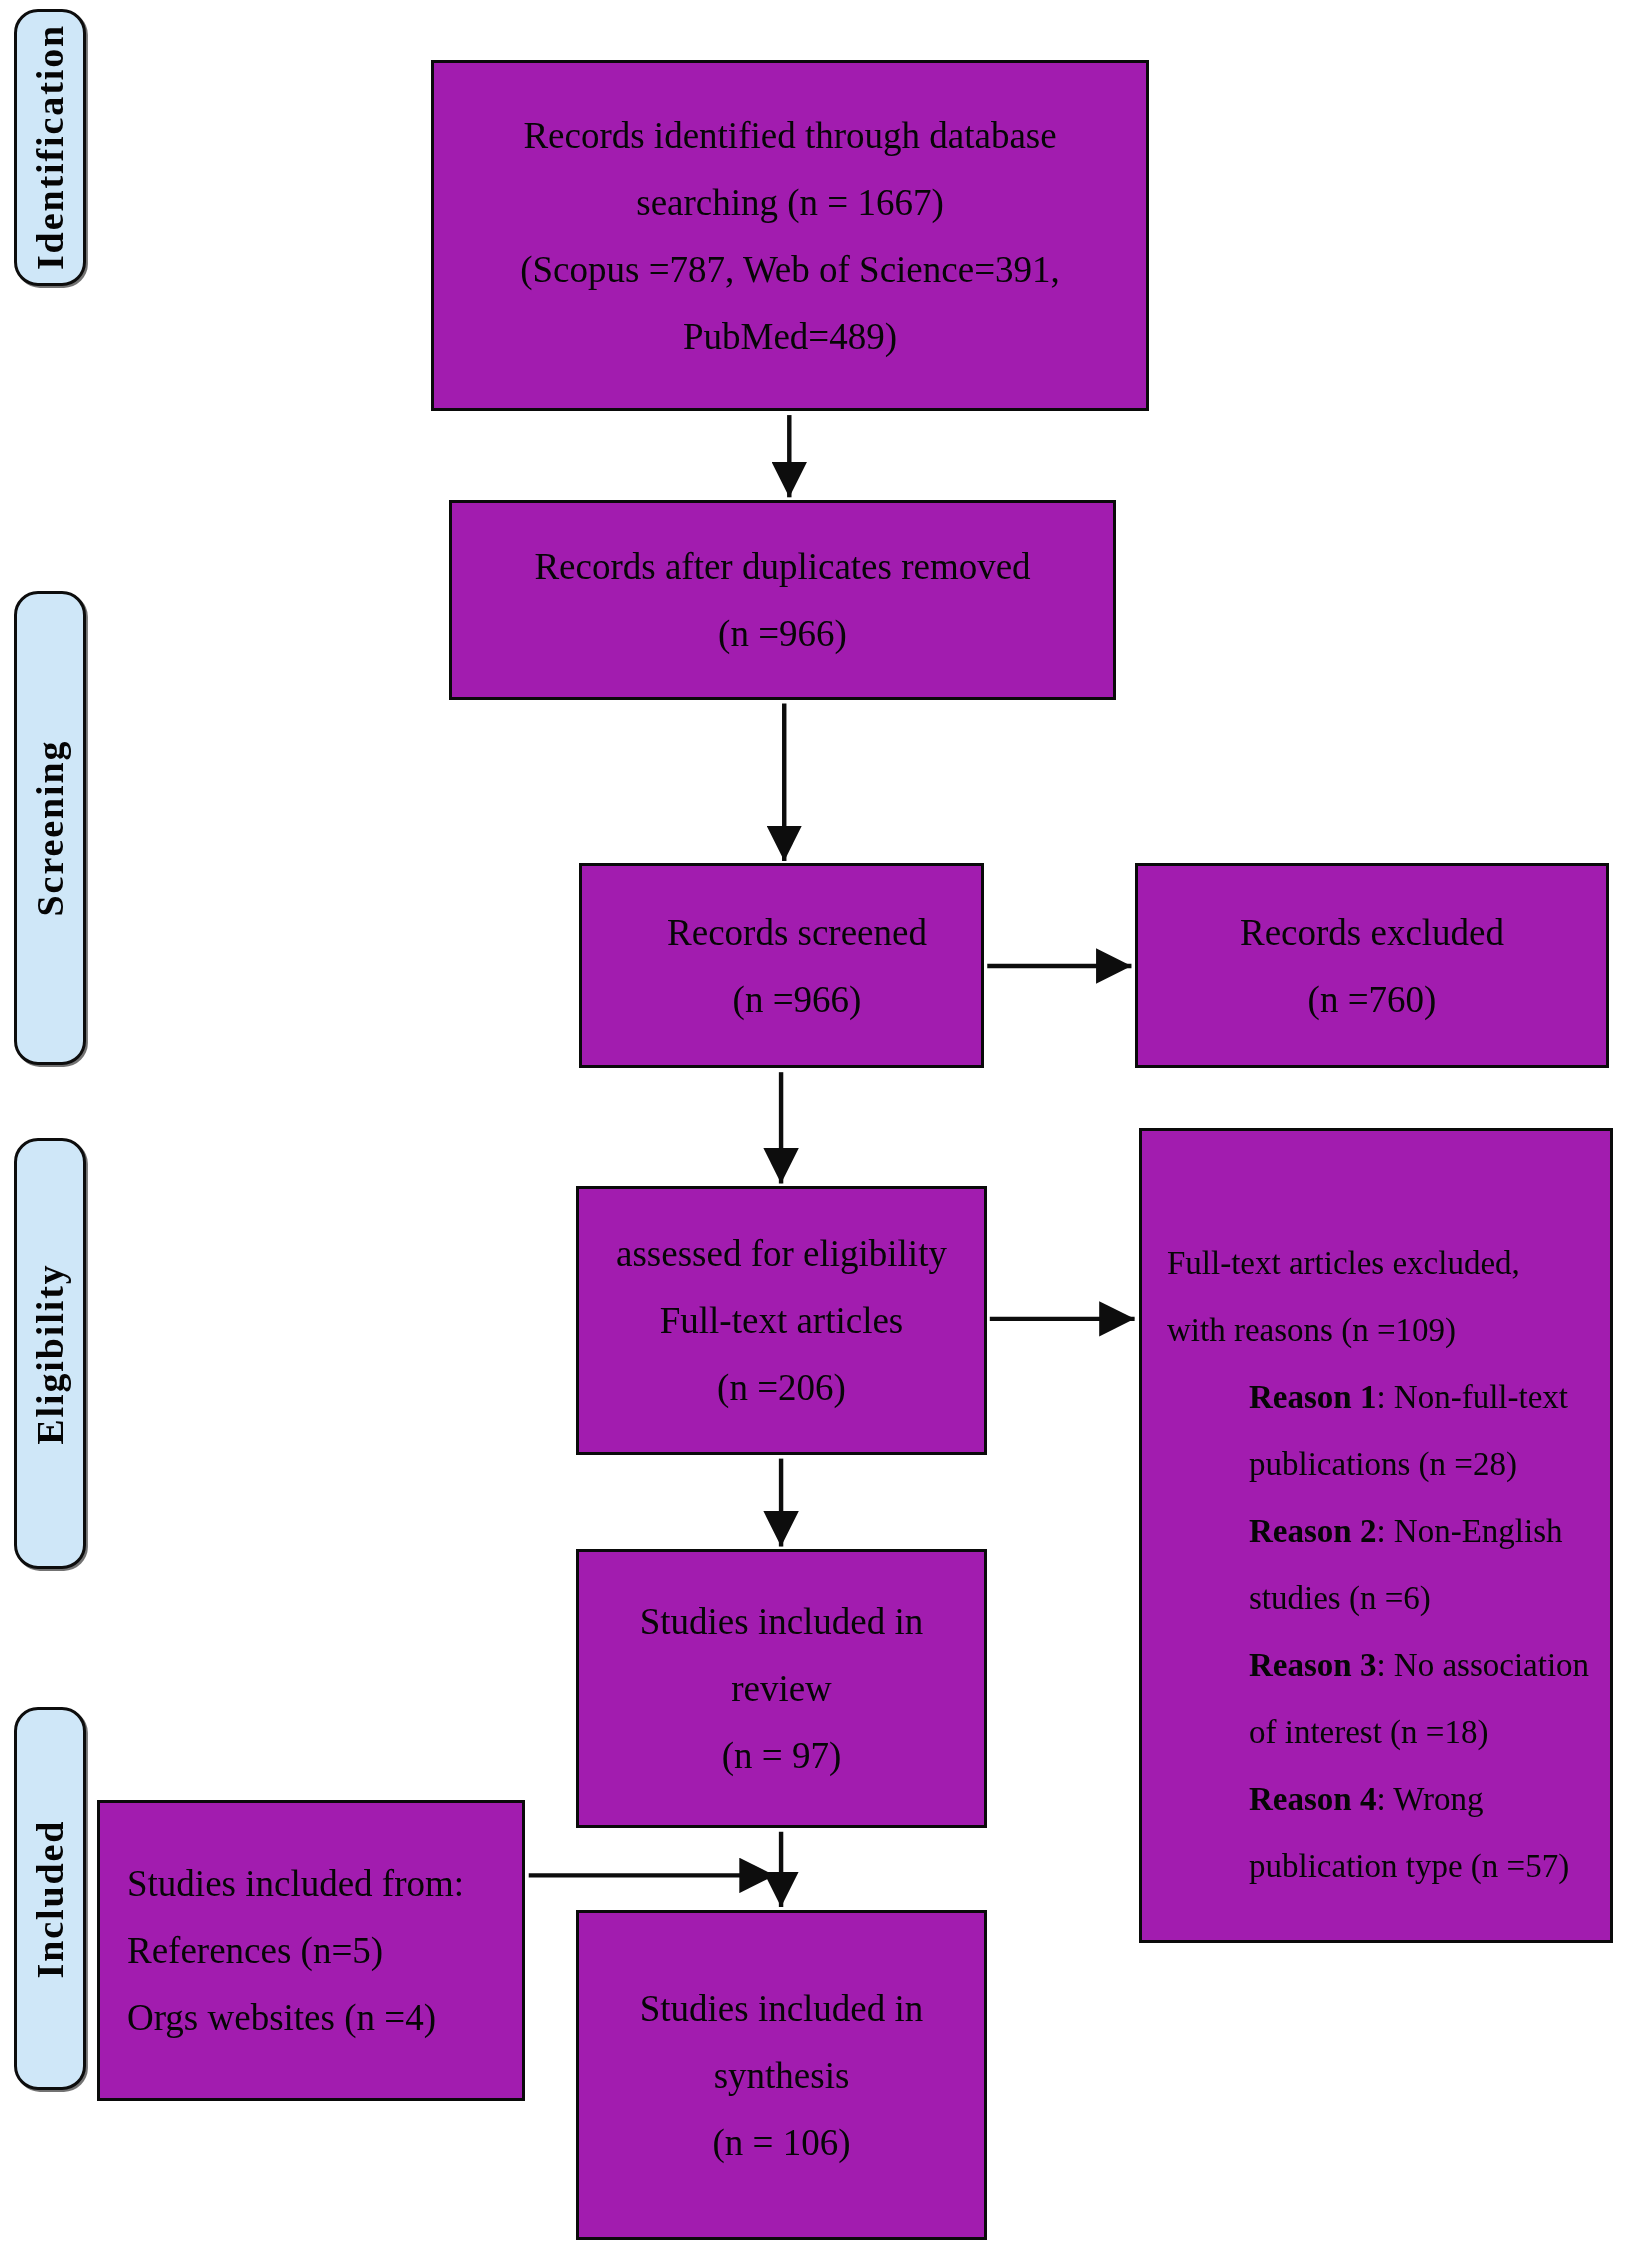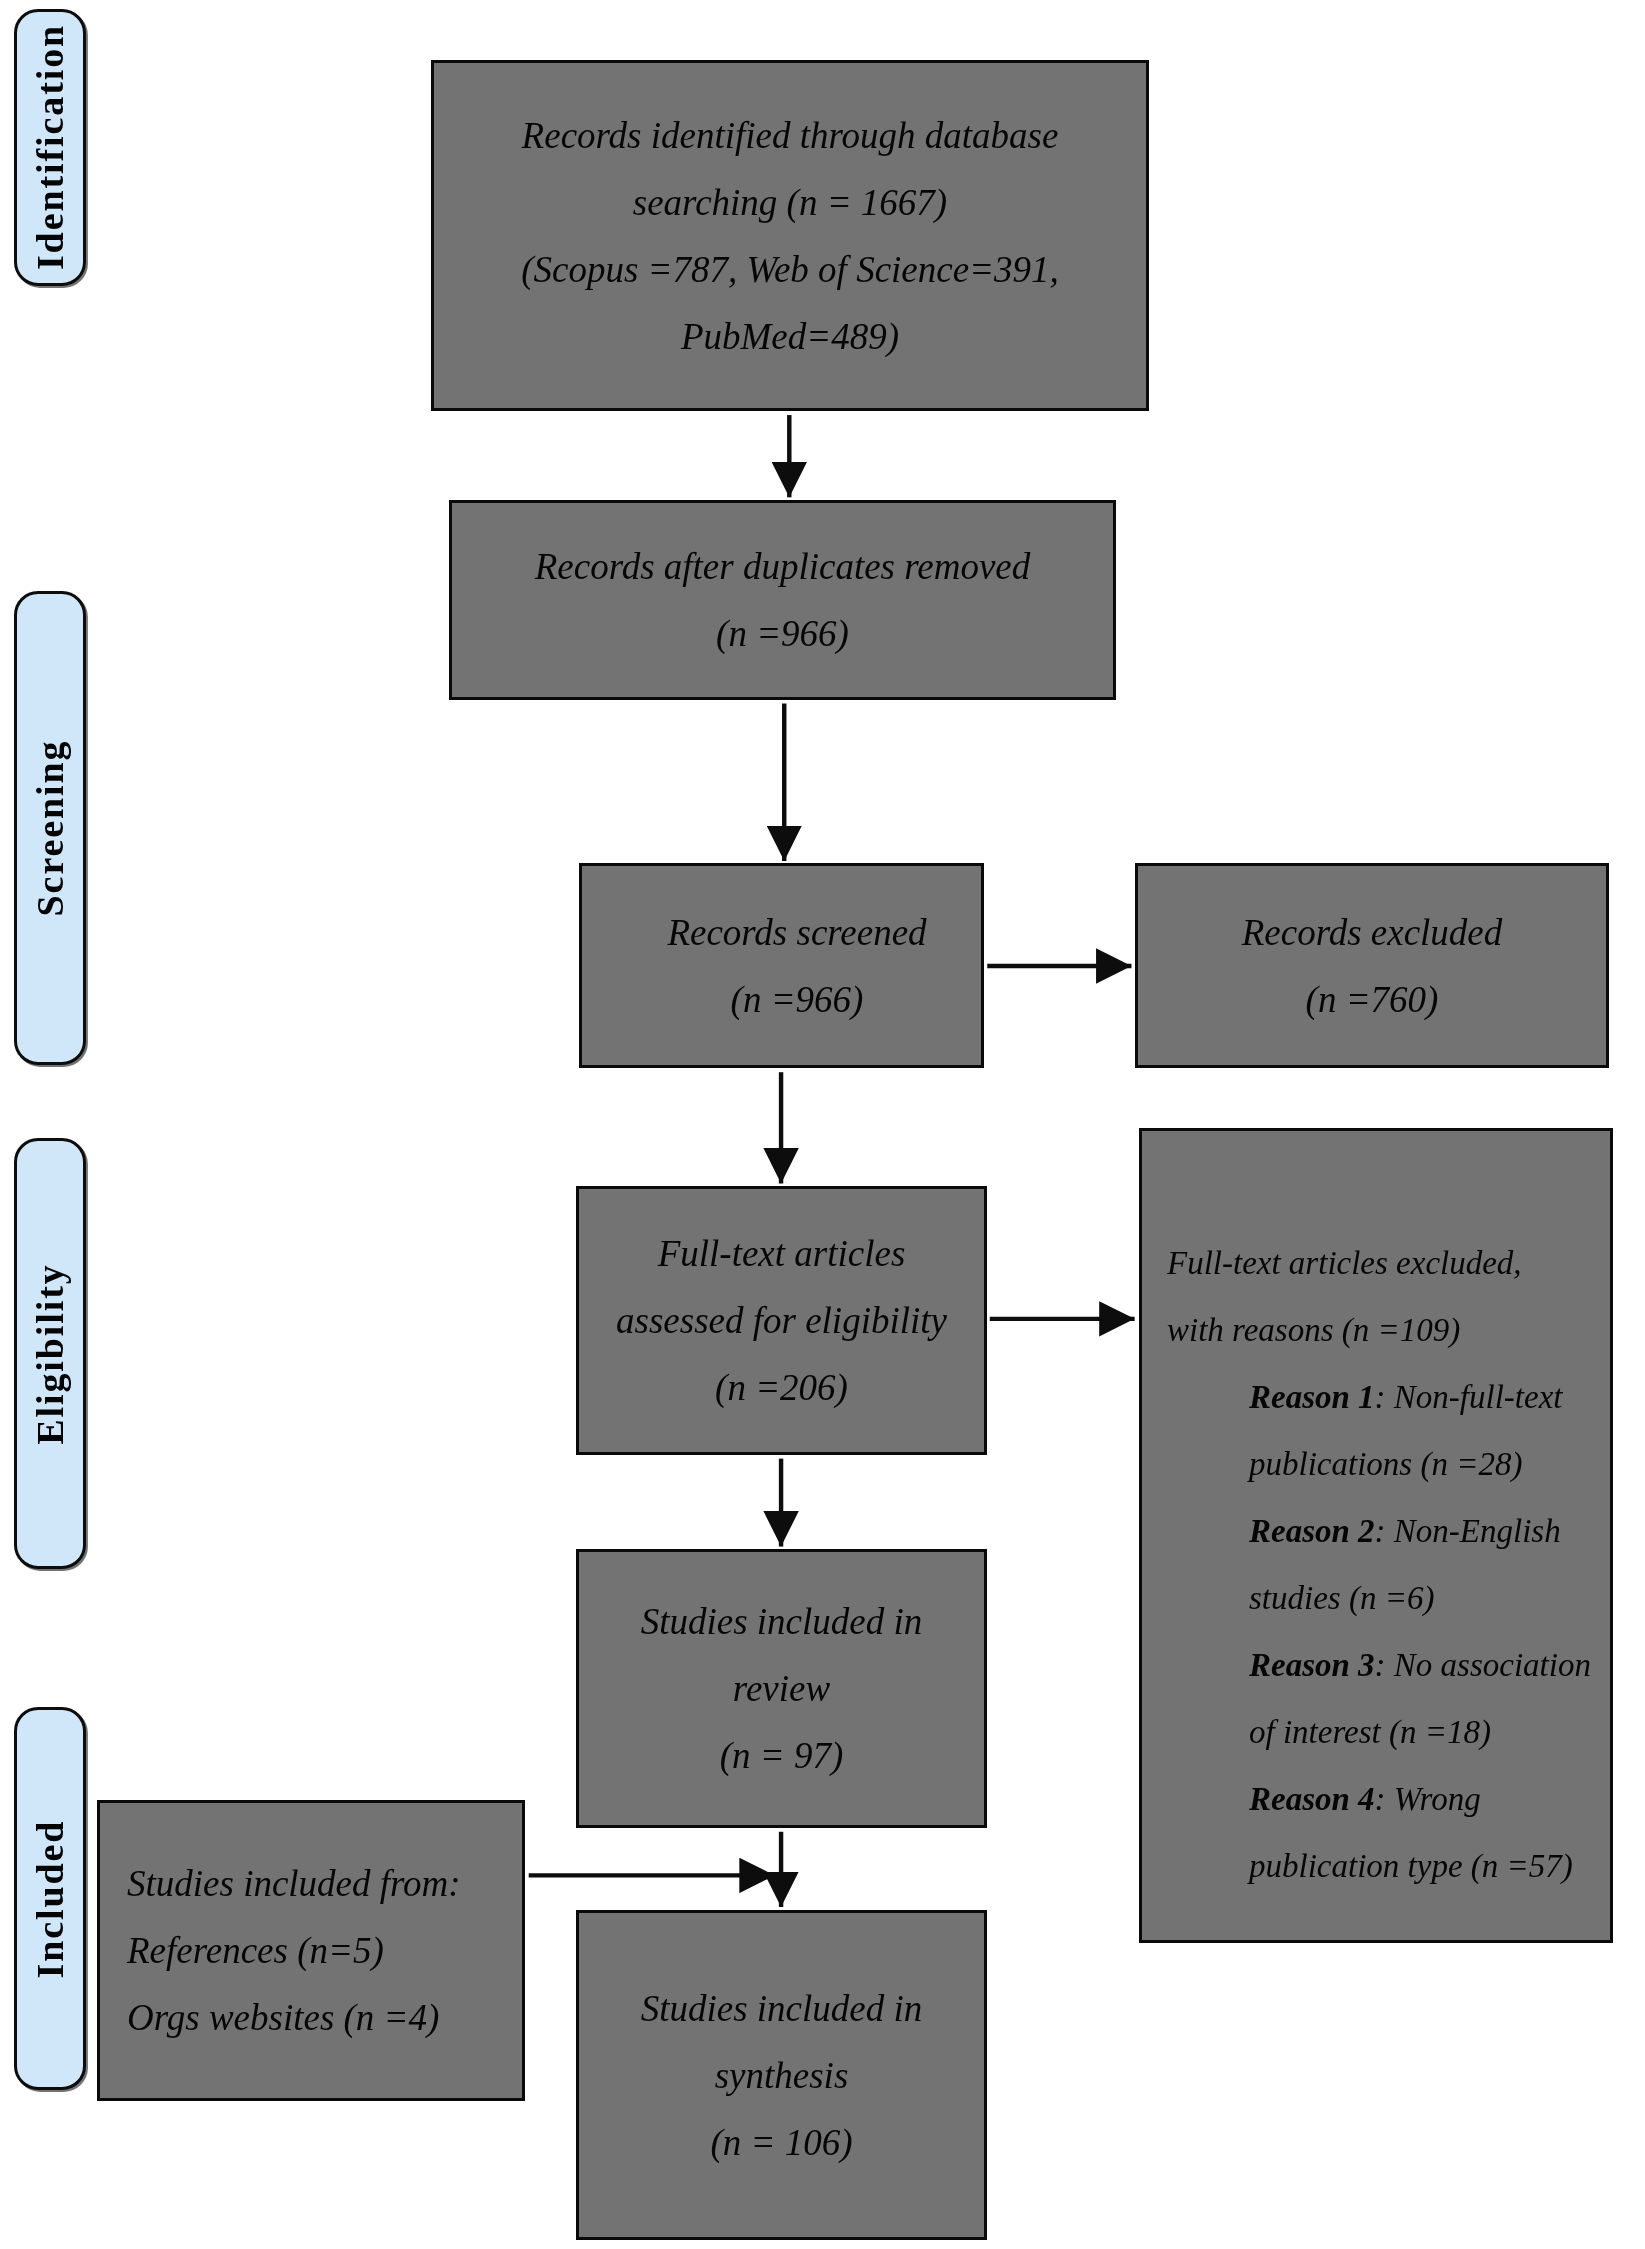--- a/index.html
+++ b/index.html
@@ -13,23 +13,23 @@
     position:absolute;background:#cfe7f8;border:3.2px solid #0d0d0d;border-radius:24px;
     display:flex;align-items:center;justify-content:center;box-sizing:border-box;
     box-shadow:1.9px 1.9px 0 rgba(0,0,0,0.55);
   }
   .stage span{
     transform:rotate(-90deg);white-space:nowrap;font-weight:bold;
     font-size:38px;letter-spacing:1.9px;color:#050505;
   }
   
   .box{
-    position:absolute;background:#737373;border:3.8px solid #0a0a0a;box-sizing:border-box;
+    position:absolute;background:#a21caf;border:3.8px solid #0a0a0a;box-sizing:border-box;
     display:flex;flex-direction:column;justify-content:center;align-items:center;
-    text-align:center;font-size:37px;line-height:67px;font-style:italic;
+    text-align:center;font-size:37px;line-height:67px;
   }
   .box .tl{white-space:nowrap;}
   .box-left{align-items:flex-start;text-align:left;padding-left:27px;}
   .box-reasons{
     justify-content:center;align-items:flex-start;text-align:left;
     padding:58px 9.5px 0 25px;font-size:33px;line-height:67px;
   }
   .reason{margin-left:82px;}
   .rline{white-space:nowrap;}
   .lbl{font-weight:bold;}
@@ -69,22 +69,22 @@
     <div class="tl">Records screened</div>
     <div class="tl">(n =966)</div>
   </div>
 
   <div class="box" style="left:1135px;top:863px;width:474px;height:205px;">
     <div class="tl">Records excluded</div>
     <div class="tl">(n =760)</div>
   </div>
 
   <div class="box" style="left:576px;top:1186px;width:411px;height:269px;">
+    <div class="tl">assessed for eligibility</div>
     <div class="tl">Full-text articles</div>
-    <div class="tl">assessed for eligibility</div>
     <div class="tl">(n =206)</div>
   </div>
 
   <div class="box box-reasons" style="left:1139px;top:1128px;width:474px;height:815px;">
     <div class="rline">Full-text articles excluded,</div>
     <div class="rline">with reasons (n =109)</div>
     <div class="reason">
       <div class="rline"><span class="lbl">Reason 1</span><span>: Non-full-text</span></div>
       <div class="rline">publications (n =28)</div>
     </div>

